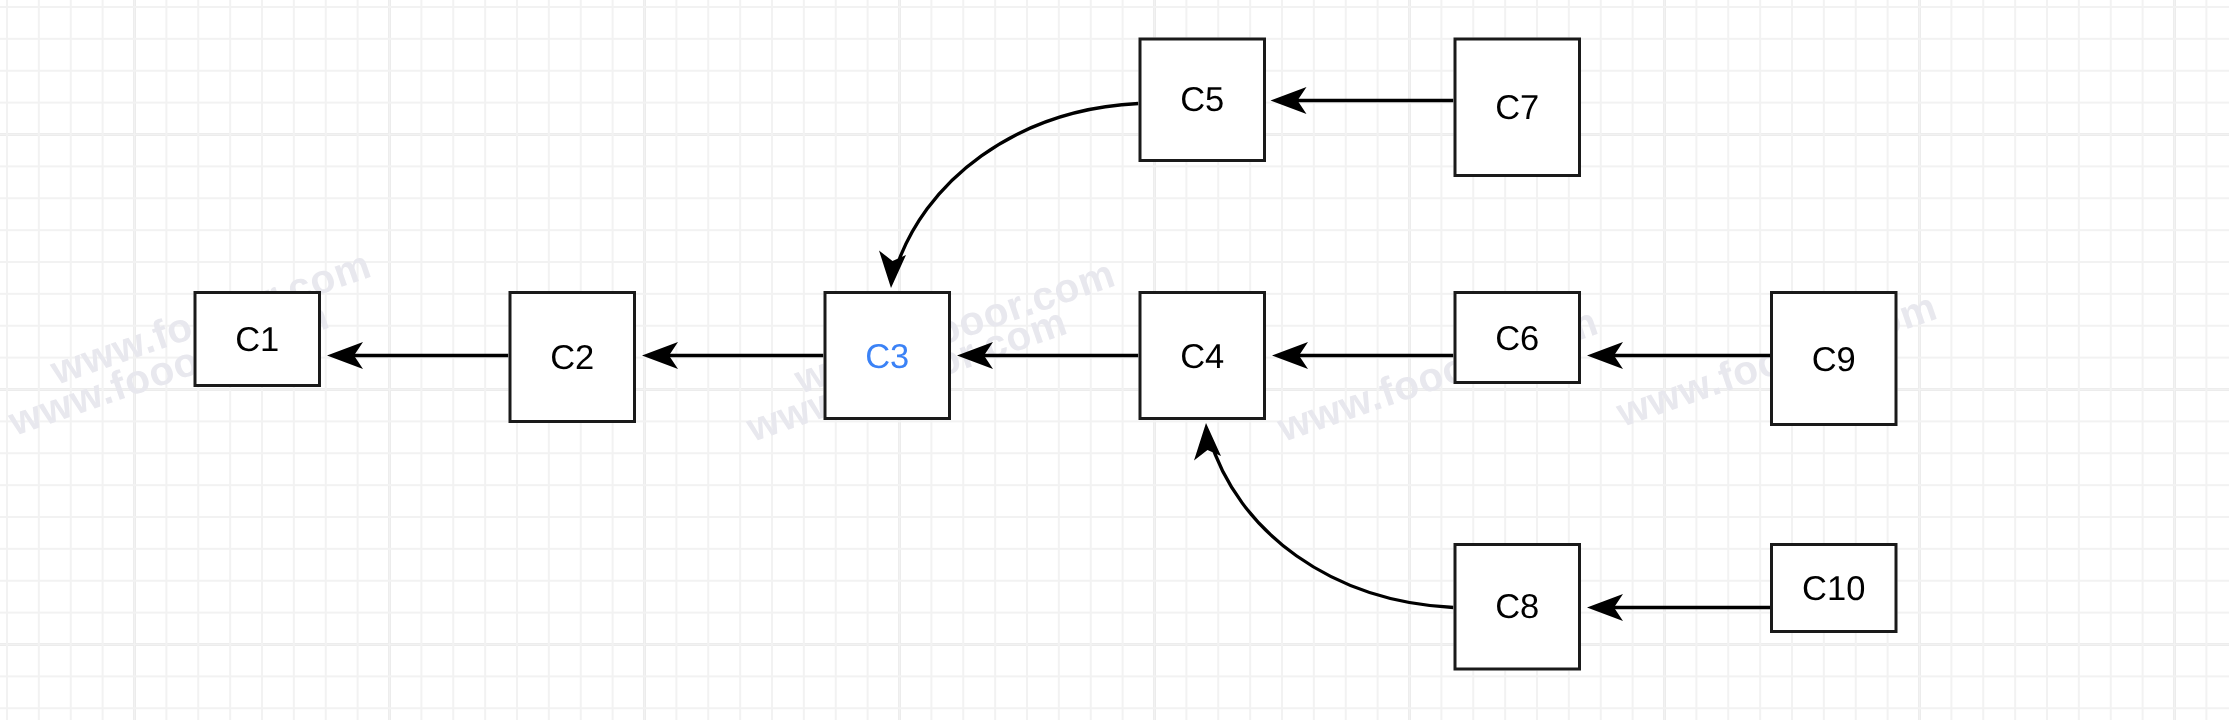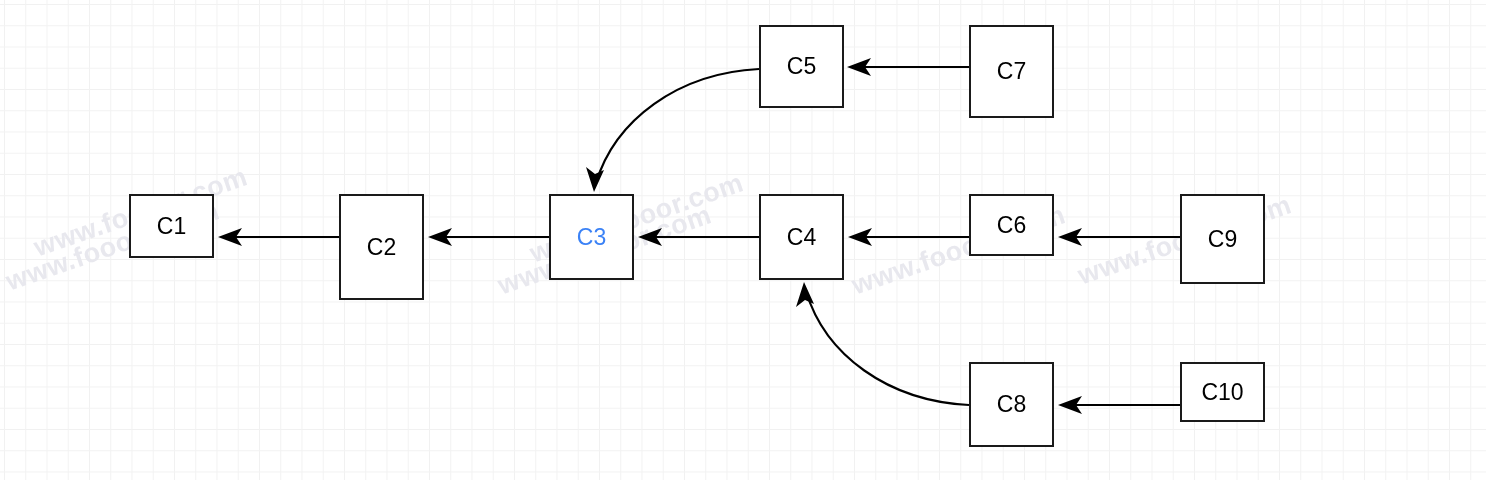--- a/index.html
+++ b/index.html
@@ -129,21 +129,21 @@
       <g>
         <path class="edge-line" d="M 969 405 C 888 401 825 355 806 291" stroke="#000000" stroke-width="2.2"></path>
         <polygon class="arrow-head" points="804,282 796,307 805,300 814,304" fill="#000000"></polygon>
       </g>
     </svg>
 
   <div id="nodes">
       <div class="node" style="left: 129px; top: 194px; width: 85px; height: 64px; border-color: rgb(26, 26, 26); background: rgb(255, 255, 255);">
         <span class="node-label" style="color: rgb(0, 0, 0);">C1</span>
       </div>
-      <div class="node" style="left: 339px; top: 194px; width: 85px; height: 106px; border-color: rgb(26, 26, 26); background: rgb(255, 255, 255);">
+      <div class="node" style="left: 339px; top: 194px; width: 85px; height: 88px; border-color: rgb(26, 26, 26); background: rgb(255, 255, 255);">
         <span class="node-label" style="color: rgb(0, 0, 0);">C2</span>
       </div>
       <div class="node" style="left: 549px; top: 194px; width: 85px; height: 86px; border-color: rgb(26, 26, 26); background: rgb(255, 255, 255);">
         <span class="node-label" style="color: #3b82f6;">C3</span>
       </div>
       <div class="node" style="left: 759px; top: 194px; width: 85px; height: 86px; border-color: rgb(26, 26, 26); background: rgb(255, 255, 255);">
         <span class="node-label" style="color: rgb(0, 0, 0);">C4</span>
       </div>
       <div class="node" style="left: 759px; top: 25px; width: 85px; height: 83px; border-color: rgb(26, 26, 26); background: rgb(255, 255, 255);">
         <span class="node-label" style="color: rgb(0, 0, 0);">C5</span>

